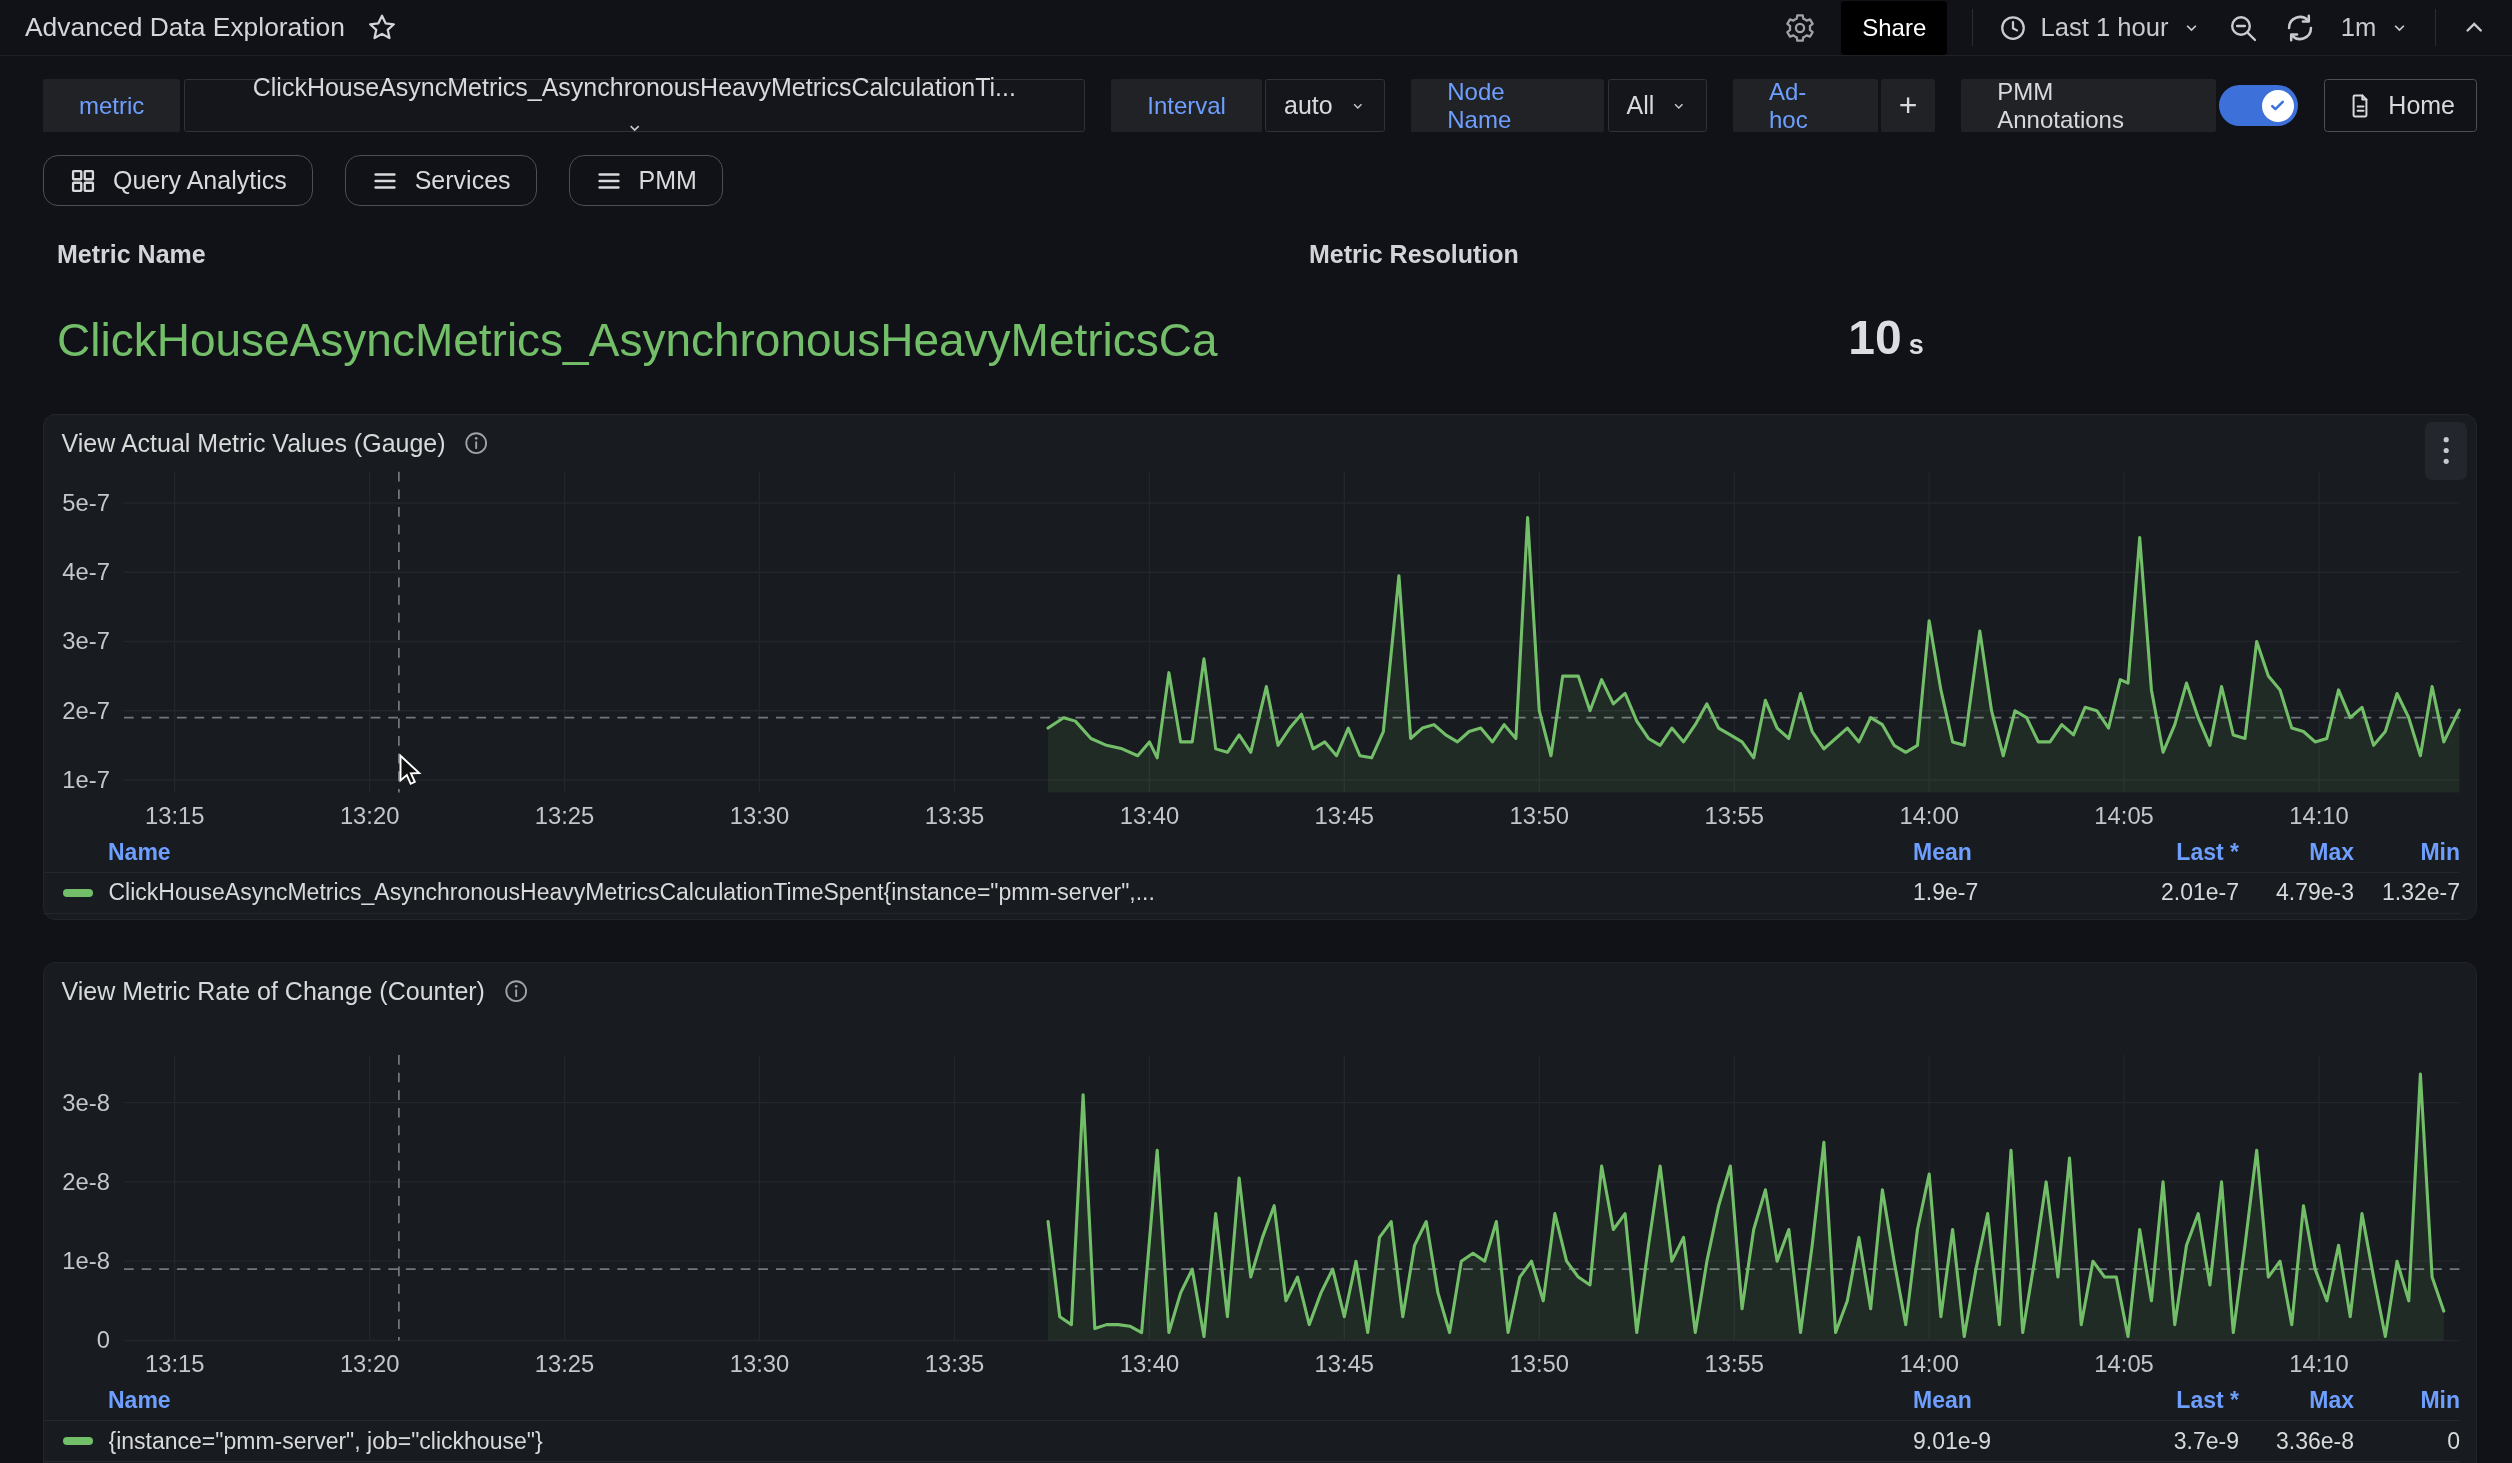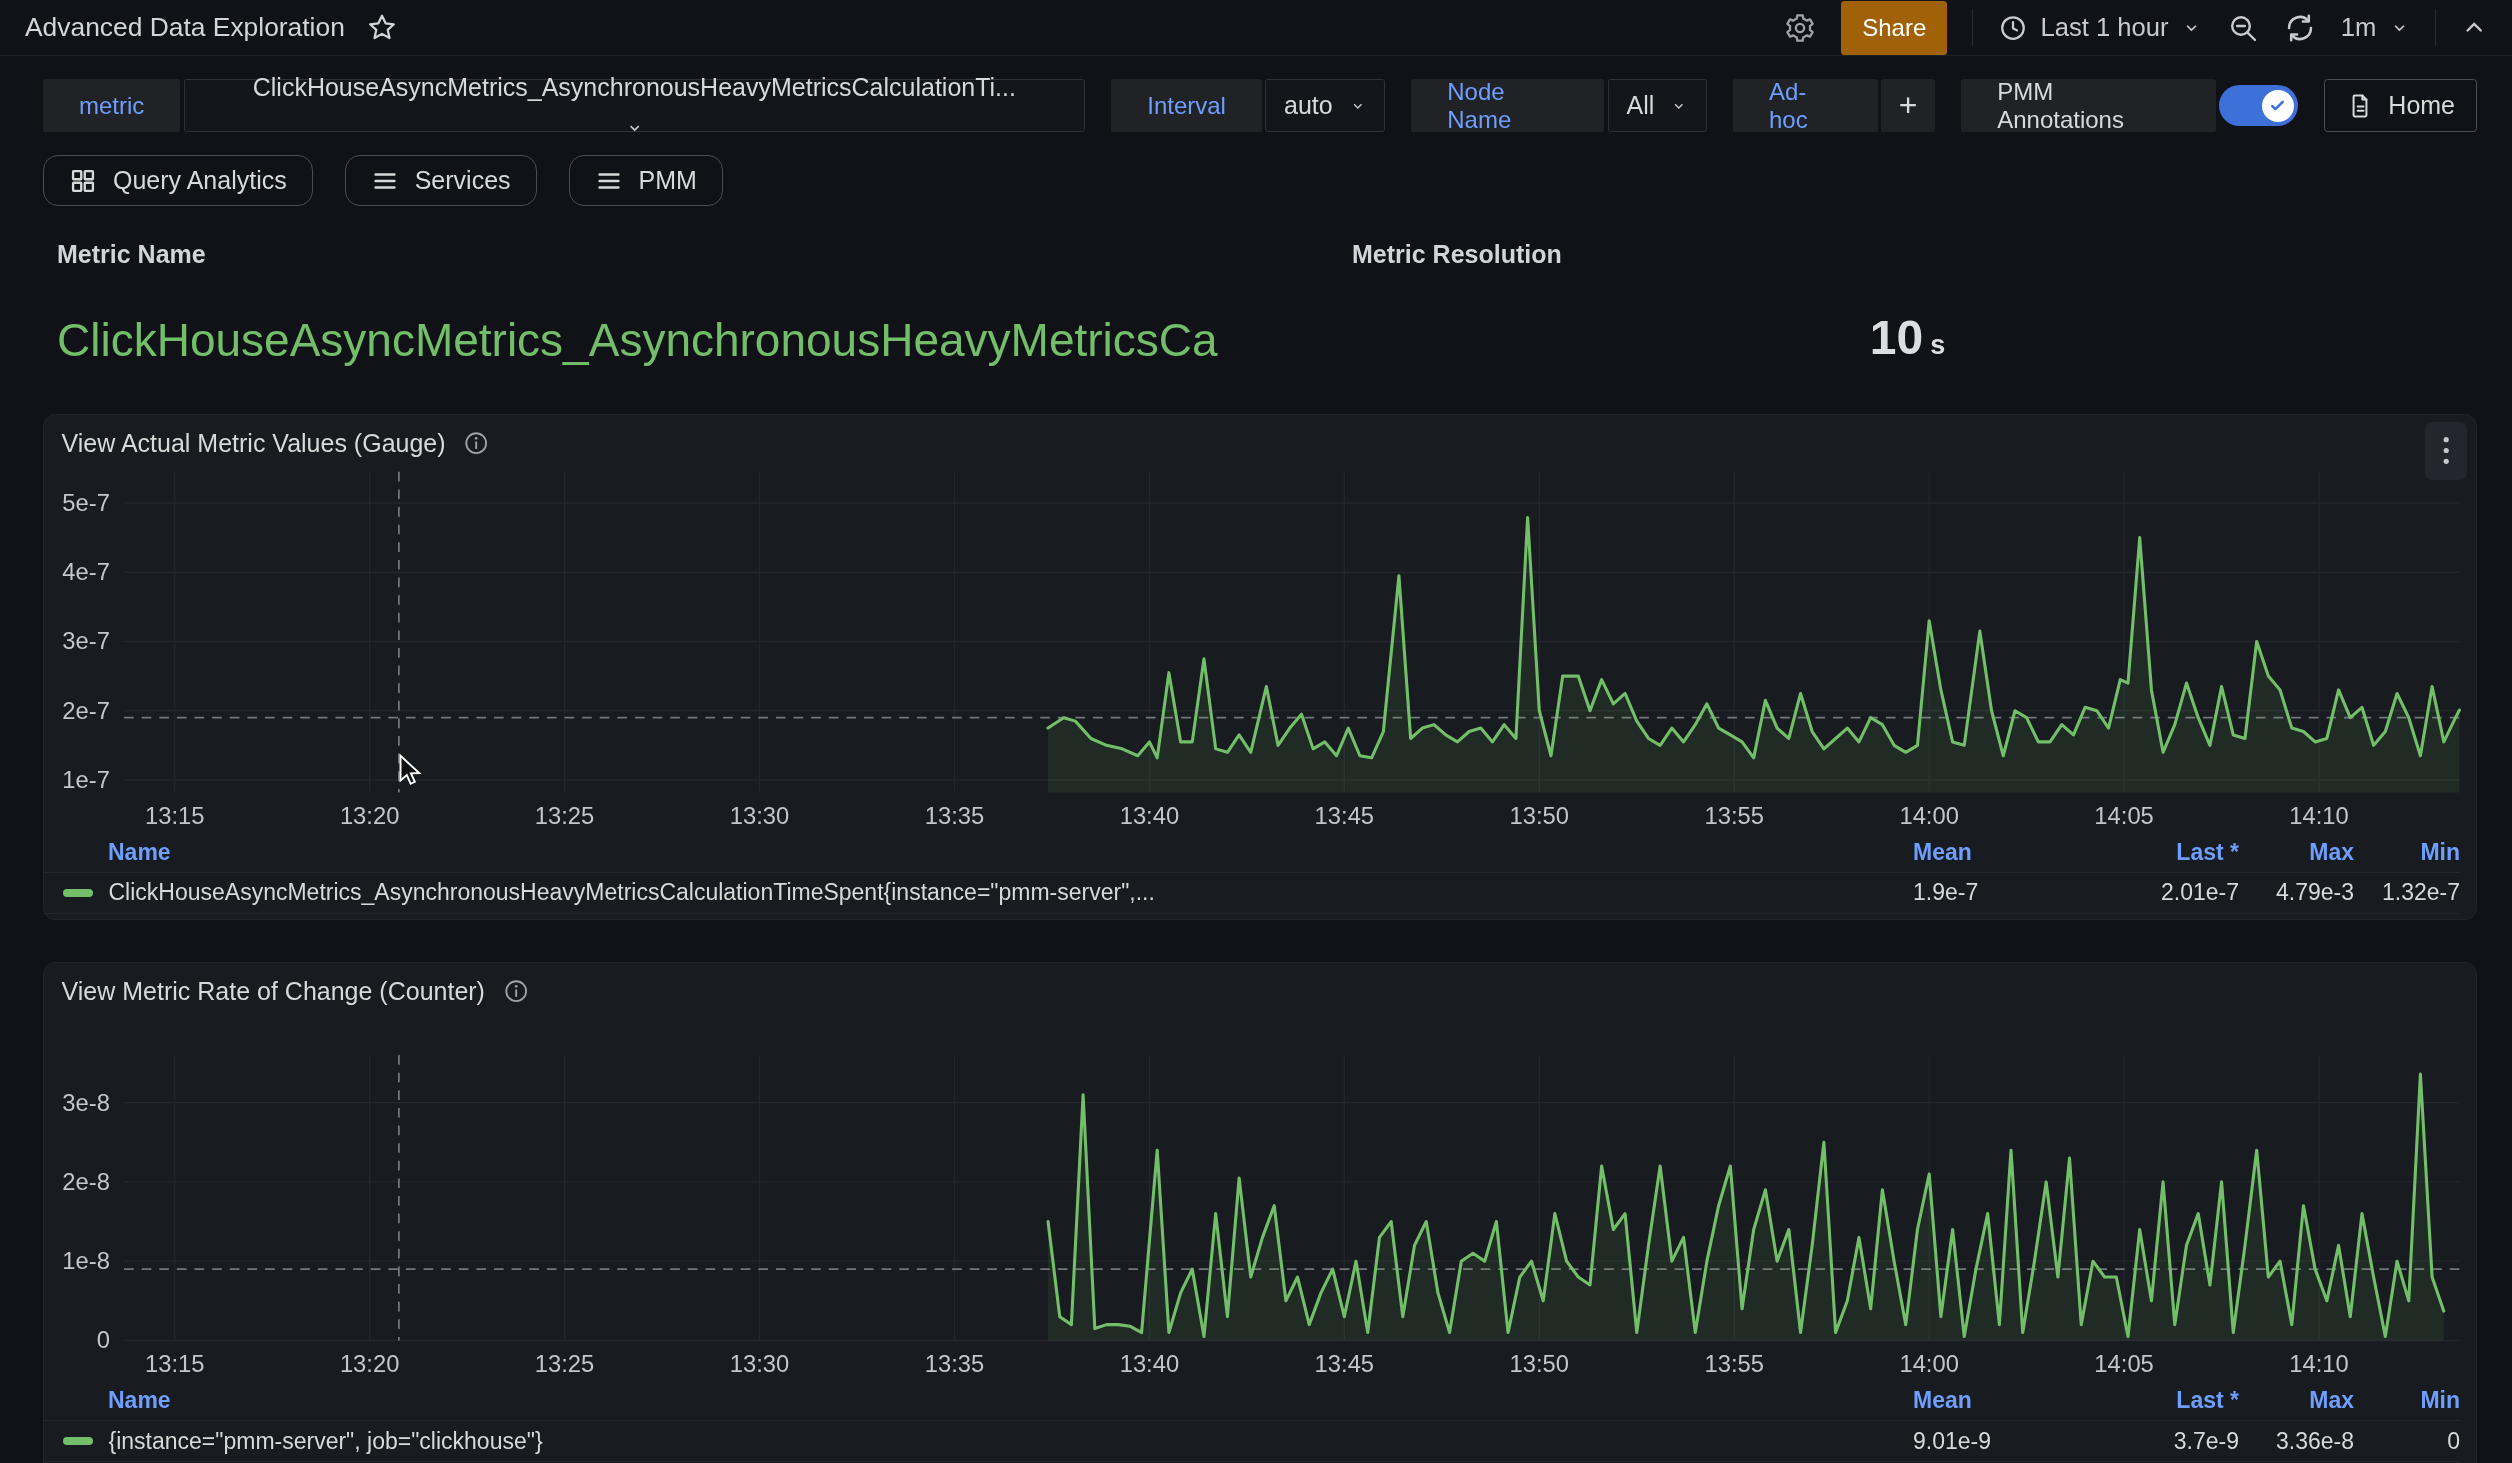--- a/index.html
+++ b/index.html
@@ -11,21 +11,21 @@
     position:relative;
   }
   .icon svg { display:block; }
 
   
   .topbar { height:56px; display:flex; align-items:center; justify-content:space-between;
             padding:0 25px; border-bottom:0.9px solid #1e2026; }
   .tb-left { display:flex; align-items:center; gap:21px; }
   .tb-title { font-size:26.4px; color:#d4d5d9; }
   .tb-right { display:flex; align-items:center; gap:25px; }
-  .share-btn { background:#a16207; color:#fff; font-size:24px; font-weight:500;
+  .share-btn { background:#000000; color:#fff; font-size:24px; font-weight:500;
                border:none; border-radius:3.5px; padding:13px 21px; font-family:inherit; }
   .tb-sep { width:0.9px; height:37px; background:#2b2d34; }
   .tb-group { display:flex; align-items:center; gap:12.3px; font-size:25.6px; color:#c9cad1; }
 
   
   .content { padding:23px 35px 0 43px; }
 
   .filter-row { display:flex; align-items:center; gap:26.4px; }
   .var-group { display:flex; gap:3.5px; align-items:stretch; height:53px; }
   .var-label { background:#202226; border-radius:2.6px; display:flex; align-items:center;
@@ -42,21 +42,21 @@
                  display:flex; align-items:center; justify-content:center; }
   .home-btn { margin-left:auto; display:flex; align-items:center; gap:14px;
               background:transparent; border:1.3px solid #4c4e56; border-radius:3.5px;
               color:#d8d9da; font-size:25px; padding:0 21px; height:53px; font-family:inherit;text-align:right; }
 
   .nav-row { display:flex; gap:32px; margin-top:23px; }
   .nav-btn { display:flex; align-items:center; gap:16px; background:transparent;
              border:1.3px solid #4c4e56; border-radius:15px; color:#d8d9da;
              font-size:25px; font-weight:500; padding:0 25px; height:51px; font-family:inherit; }
 
-  .metrics-row { display:flex; margin-top:23px;gap:43px; }
+  .metrics-row { display:flex; margin-top:23px; }
   .metric-col-name { width:1252px; overflow:hidden; }
   .metric-col-res { flex:1; }
   .metric-header { font-size:25px; font-weight:600; color:#d3d4d8; margin:10.6px 0 0 14px; }
   .metric-value-green { color:#73bf69; font-size:46px; font-weight:500; margin:44px 0 5.3px 14px;
                         white-space:nowrap; overflow:hidden; }
   .metric-value-res { text-align:center; margin-top:41px; font-size:48px; font-weight:700; color:#dcdde1; }
   .metric-value-res .unit { font-size:27px; font-weight:700; margin-left:7px; }
 
   
   .panel { background:#181b1f; border:0.9px solid #22242b; border-radius:12px;

